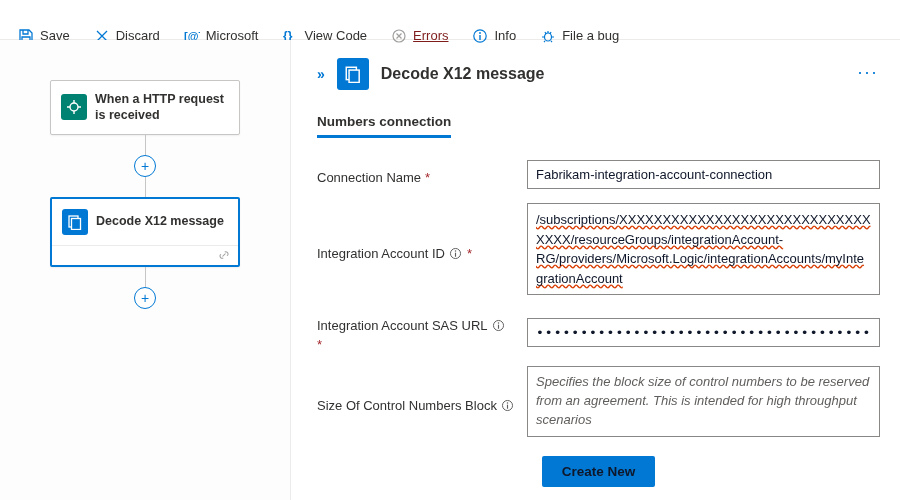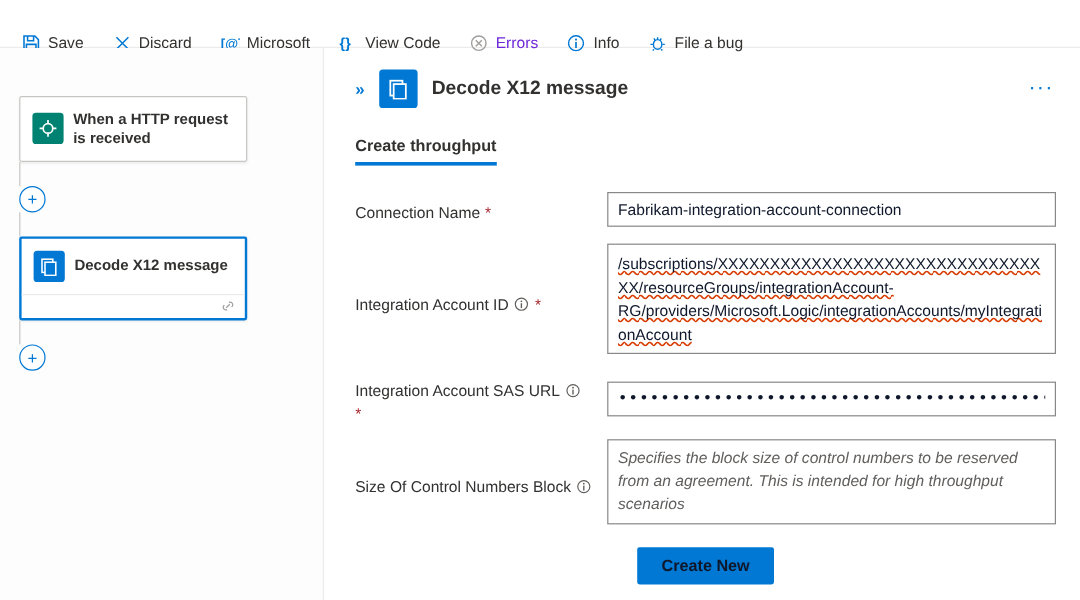--- a/index.html
+++ b/index.html
@@ -1,23 +1,23 @@
 <!DOCTYPE html>
 <html><head>
 <meta charset="utf-8">
 <style>
 * { box-sizing: border-box; margin: 0; padding: 0; }
 body { font-family: "Segoe UI", -apple-system, sans-serif; font-size: 13px; color: #323130; width: 900px; height: 500px; overflow: hidden; background: #fff; }
 .toolbar { height: 40px; border-bottom: 1px solid #edebe9; display: flex; align-items: center; padding: 0 8px; gap: 4px; }
 .tb-item { display: flex; align-items: center; gap: 6px; padding: 6px 10px; cursor: pointer; color: #323130; margin-top: 32px; }
-.tb-item.disabled { color: #6d28d9; cursor: default; }
+.tb-item.disabled { color: #7f1d1d; cursor: default; text-decoration: underline; }
 .tb-icon { width: 16px; height: 16px; display: flex; align-items: center; justify-content: center; color: #0078d4; }
 .tb-item.disabled .tb-icon { color: #a19f9d; }
 .main { display: flex; height: 460px; }
-.designer { width: 270px; border-right: 1px solid #edebe9; padding: 40px 16px; display: flex; flex-direction: column; align-items: flex-start; background: #fdfdfd; }
+.designer { width: 291px; border-right: 1px solid #edebe9; padding: 40px 16px; display: flex; flex-direction: column; align-items: center; background: #fdfdfd; }
 .node { width: 190px; background: #fff; border: 1px solid #c8c6c4; border-radius: 2px; box-shadow: 0 1px 2px rgba(0,0,0,0.06); }
 .node.selected { border: 2px solid #0078d4; }
 .node-head { display: flex; align-items: center; gap: 8px; padding: 10px 10px; }
 .node-icon { width: 26px; height: 26px; border-radius: 3px; display: flex; align-items: center; justify-content: center; flex-shrink: 0; }
 .node-icon.teal { background: #008272; color: #fff; }
 .node-icon.blue { background: #0078d4; color: #fff; }
 .node-title { font-weight: 600; font-size: 12.5px; line-height: 1.3; }
 .node-footer { height: 20px; border-top: 1px solid #edebe9; display: flex; justify-content: flex-end; align-items: center; padding: 0 8px; color: #a19f9d; }
 .connector { width: 1px; height: 20px; background: #c8c6c4; }
 .plus-btn { width: 22px; height: 22px; border-radius: 50%; border: 1px solid #0078d4; background: #fff; color: #0078d4; display: flex; align-items: center; justify-content: center; font-size: 14px; cursor: pointer; }
@@ -151,21 +151,21 @@
       <div class="panel-icon">
           <svg width="18" height="18" viewBox="0 0 16 16">
             <rect x="2" y="2" width="9" height="11" fill="none" stroke="#fff" stroke-width="1.3"></rect>
             <rect x="4.5" y="4.5" width="9" height="11" fill="#0078d4" stroke="#fff" stroke-width="1.3"></rect>
           </svg>
         </div>
       <div class="panel-title">Decode X12 message</div>
     </div>
 
     <div class="tab-row">
-      <span class="tab">Create throughput</span>
+      <span class="tab">Numbers connection</span>
     </div>
 
     <div class="form-row">
       <div class="form-label">
         <span>Connection Name</span>
           <span class="req">*</span>
       </div>
       <div class="form-input"><input type="text" value="Fabrikam-integration-account-connection" style=""></div>
     </div>
 

